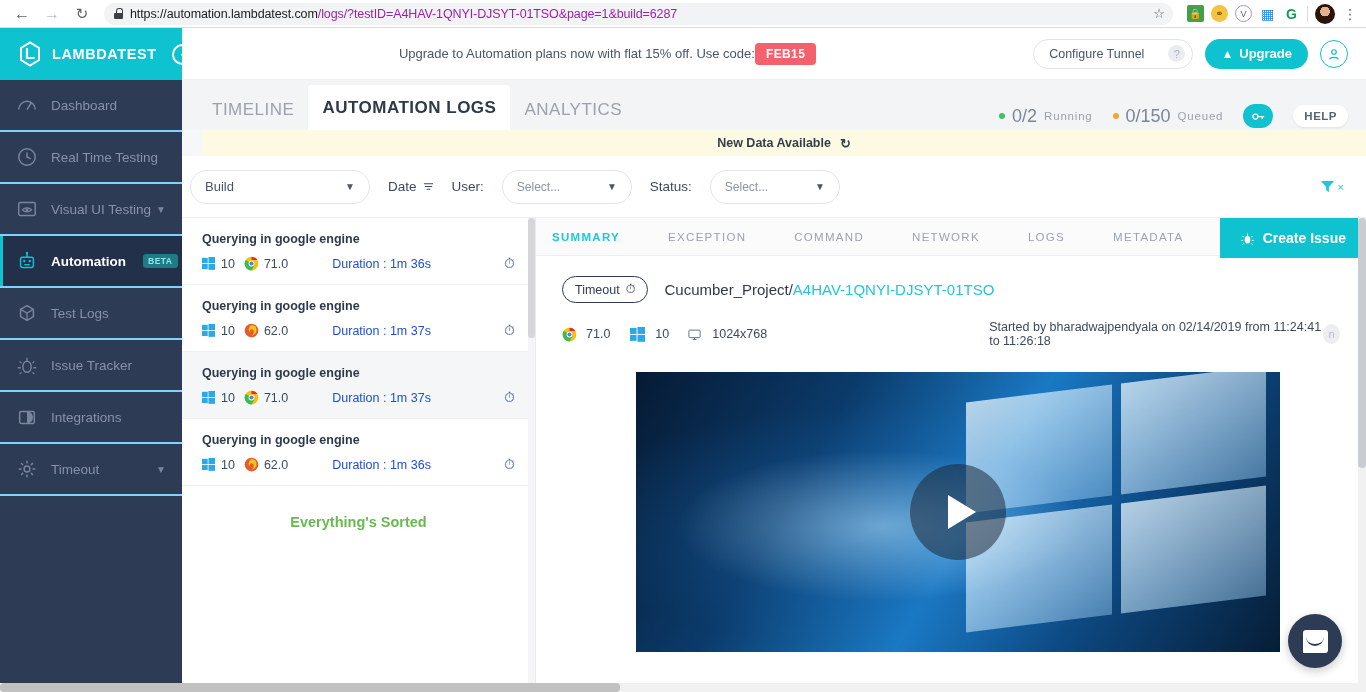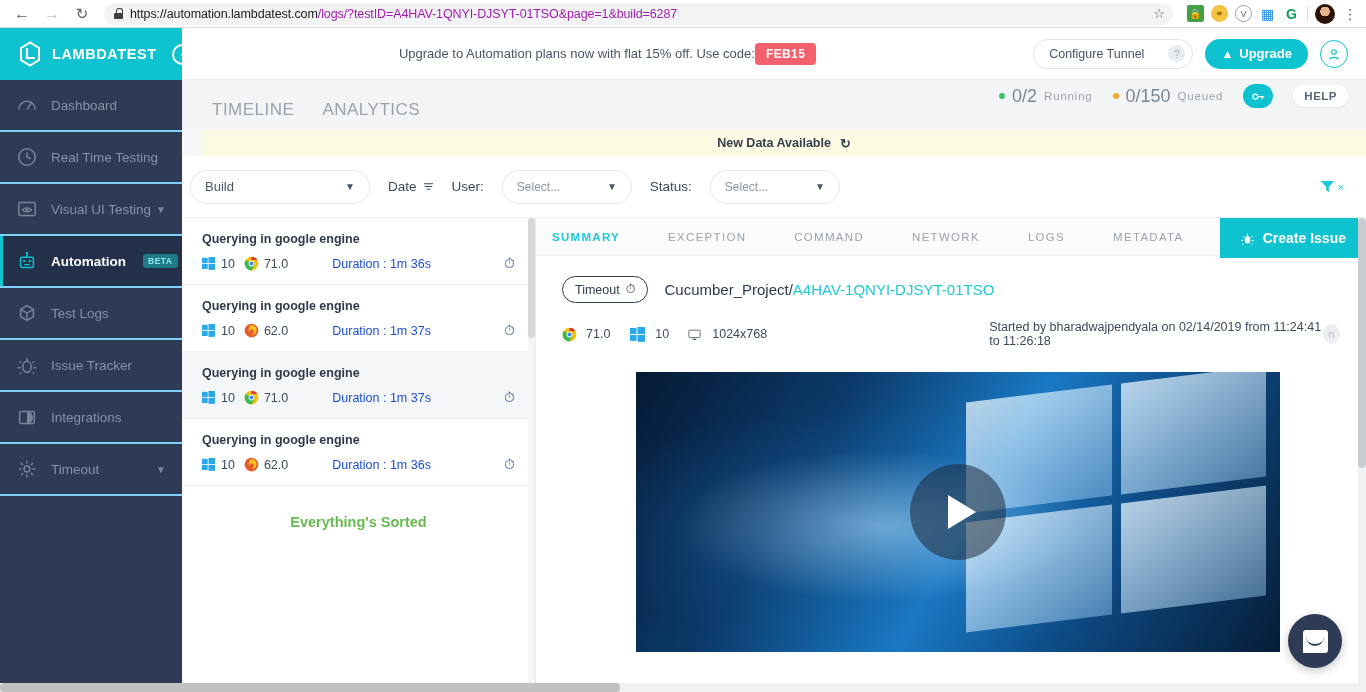--- a/index.html
+++ b/index.html
@@ -133,21 +133,21 @@
   }
   .tab {
     font-size: 17px; letter-spacing: 0.5px; color: #9aa3ad; padding: 0 14px;
     height: 41px; display: flex; align-items: center;
   }
   .tab.active {
     background: #fff; color: #2e3a4a; font-weight: bold;
     border-radius: 4px 4px 0 0; height: 45px;
   }
   .status-cluster {
-    position: absolute; right: 18px; top: 4px; display: flex; align-items: center; gap: 20px;
+    position: absolute; right: 18px; top: 24px; display: flex; align-items: center; gap: 20px;
   }
   .stat { display: flex; align-items: center; gap: 7px; }
   .dot { width: 6px; height: 6px; border-radius: 50%; flex: none; }
   .stat-num { font-size: 18px; color: #7b8794; }
   .stat-lbl { font-size: 11.5px; color: #9aa3ad; letter-spacing: .8px; }
   .key-btn {
     width: 30px; height: 24px; border-radius: 12px; background: #0fc2cf; color: #fff;
     display: flex; align-items: center; justify-content: center; font-size: 12px;
   }
   .help-btn {
@@ -418,20 +418,21 @@
           <path d="M5.5 20c1.2-4 11.8-4 13 0" fill="none" stroke="#0fc2cf" stroke-width="1.8"></path>
         </svg>
       </div>
     </div>
   </div>
 
   <div class="content">
 
     <div class="tabbar">
       <div class="tab">TIMELINE</div>
+      <div class="tab active">AUTOMATION LOGS</div>
       <div class="tab">ANALYTICS</div>
 
       <div class="status-cluster">
         <div class="stat">
           <span class="dot" style="background:#3ec16c"></span>
           <span class="stat-num">0/2</span>
           <span class="stat-lbl">Running</span>
         </div>
         <div class="stat">
           <span class="dot" style="background:#f0a830"></span>

